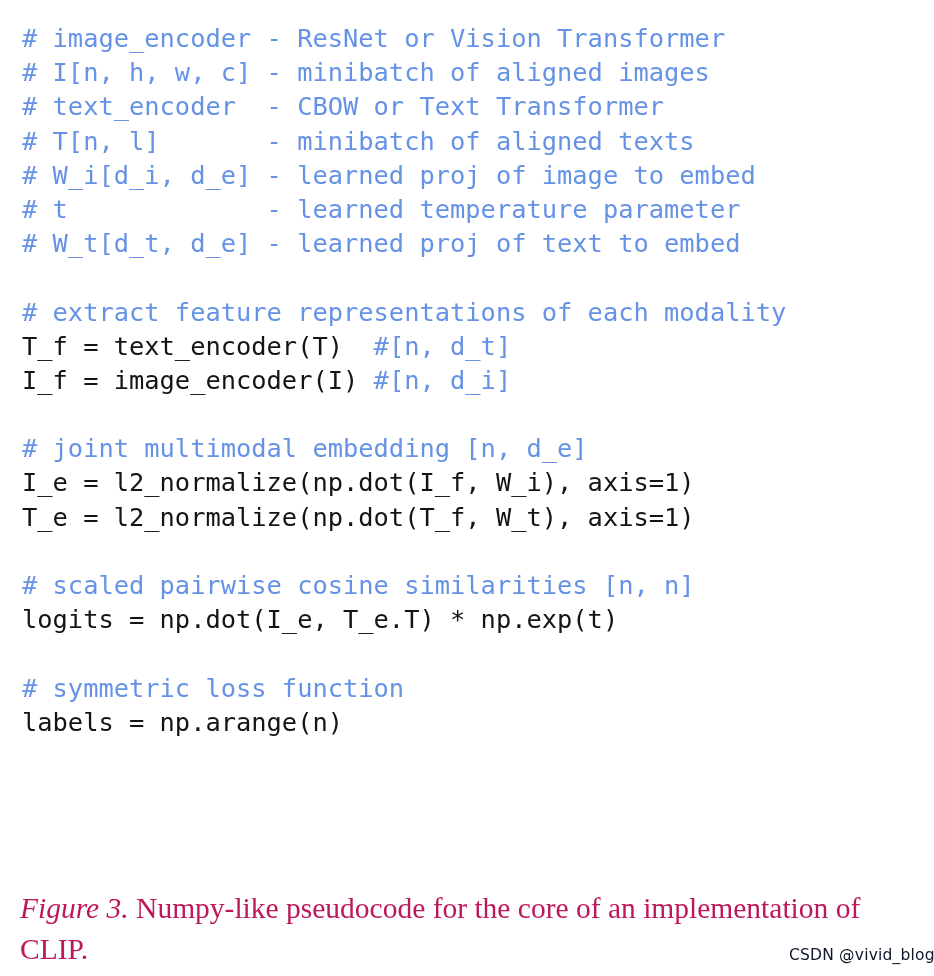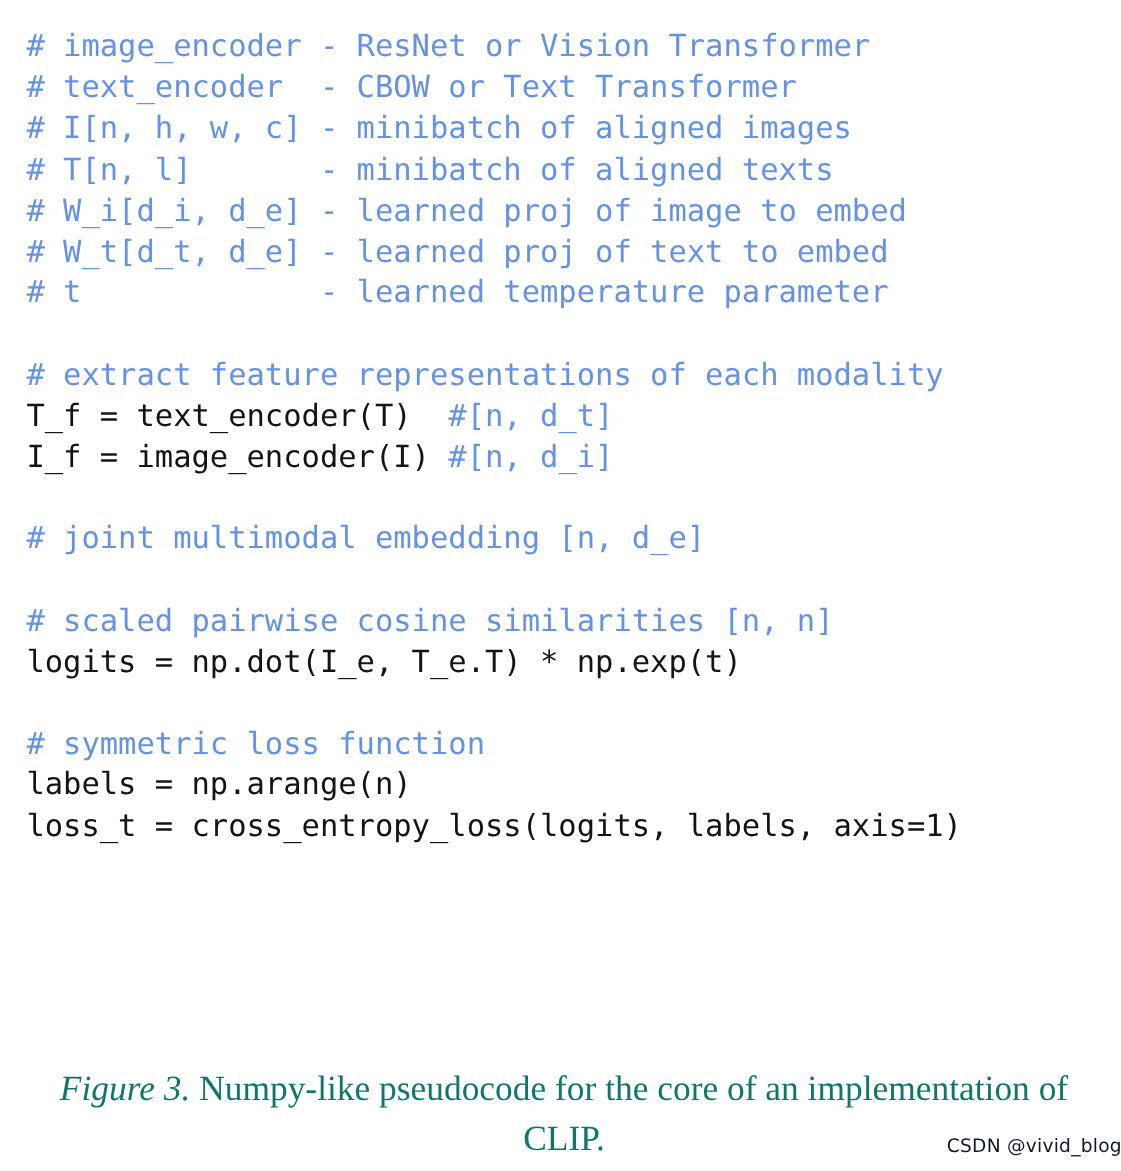--- a/index.html
+++ b/index.html
@@ -58,22 +58,22 @@
 
   
   #caption {
     position: absolute;
     left: 20px;
     top: 888px;
     width: 900px;
     font-family: "Liberation Serif", "DejaVu Serif", serif;
     font-size: 29.5px;
     line-height: 41px;
-    color: #0f766e;
-    text-align: center;
+    color: #be185d;
+    text-align: left;
   }
 
   #caption .figure-label {
     font-style: italic;
   }
 
   #caption .caption-body {
     font-style: normal;
   }
 
@@ -90,39 +90,40 @@
     letter-spacing: 0.2px;
   }
 </style>
 </head>
 <body>
 
 <div id="figure-root">
 
   <div id="code-block">
       <div class="code-line"><span class="cmt"># image_encoder - ResNet or Vision Transformer</span></div>
+      <div class="code-line"><span class="cmt"># I[n, h, w, c] - minibatch of aligned images</span></div>
       <div class="code-line"><span class="cmt"># text_encoder  - CBOW or Text Transformer</span></div>
-      <div class="code-line"><span class="cmt"># I[n, h, w, c] - minibatch of aligned images</span></div>
       <div class="code-line"><span class="cmt"># T[n, l]       - minibatch of aligned texts</span></div>
       <div class="code-line"><span class="cmt"># W_i[d_i, d_e] - learned proj of image to embed</span></div>
+      <div class="code-line"><span class="cmt"># t             - learned temperature parameter</span></div>
       <div class="code-line"><span class="cmt"># W_t[d_t, d_e] - learned proj of text to embed</span></div>
-      <div class="code-line"><span class="cmt"># t             - learned temperature parameter</span></div>
       <div class="code-line blank">&nbsp;</div>
       <div class="code-line"><span class="cmt"># extract feature representations of each modality</span></div>
       <div class="code-line"><span class="src">T_f = text_encoder(T)  </span><span class="cmt">#[n, d_t]</span></div>
       <div class="code-line"><span class="src">I_f = image_encoder(I) </span><span class="cmt">#[n, d_i]</span></div>
       <div class="code-line blank">&nbsp;</div>
       <div class="code-line"><span class="cmt"># joint multimodal embedding [n, d_e]</span></div>
+      <div class="code-line"><span class="src">I_e = l2_normalize(np.dot(I_f, W_i), axis=1)</span></div>
+      <div class="code-line"><span class="src">T_e = l2_normalize(np.dot(T_f, W_t), axis=1)</span></div>
       <div class="code-line blank">&nbsp;</div>
       <div class="code-line"><span class="cmt"># scaled pairwise cosine similarities [n, n]</span></div>
       <div class="code-line"><span class="src">logits = np.dot(I_e, T_e.T) * np.exp(t)</span></div>
       <div class="code-line blank">&nbsp;</div>
       <div class="code-line"><span class="cmt"># symmetric loss function</span></div>
       <div class="code-line"><span class="src">labels = np.arange(n)</span></div>
-      <div class="code-line"><span class="src">loss_t = cross_entropy_loss(logits, labels, axis=1)</span></div>
     </div>
 
   <div id="caption">
     <span class="figure-label">Figure 3.</span><span class="caption-body"> Numpy-like pseudocode for the core of an implementation of CLIP.</span>
   </div>
 
   <div id="watermark">CSDN @vivid_blog</div>
 
 </div>
 

